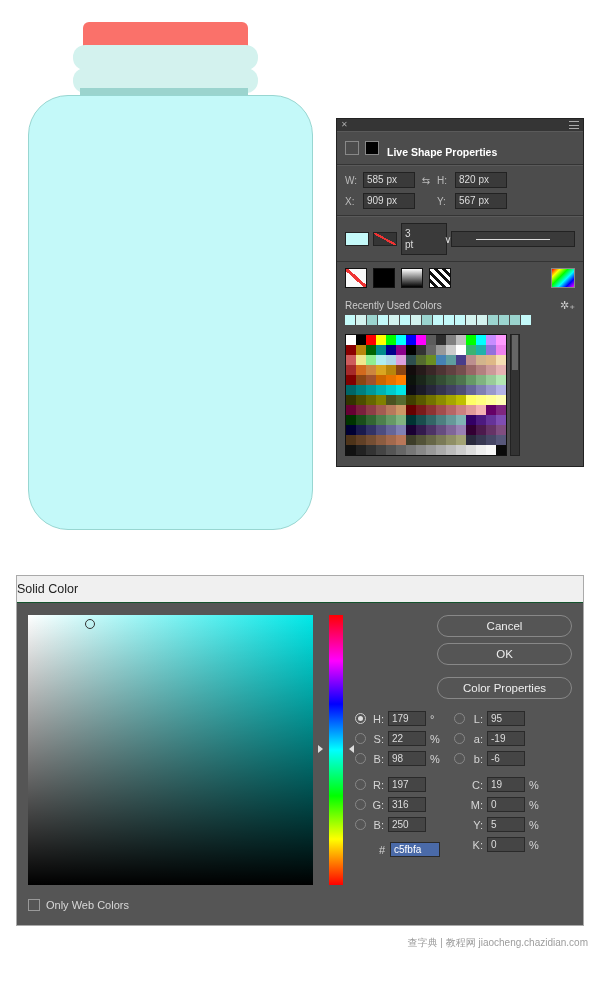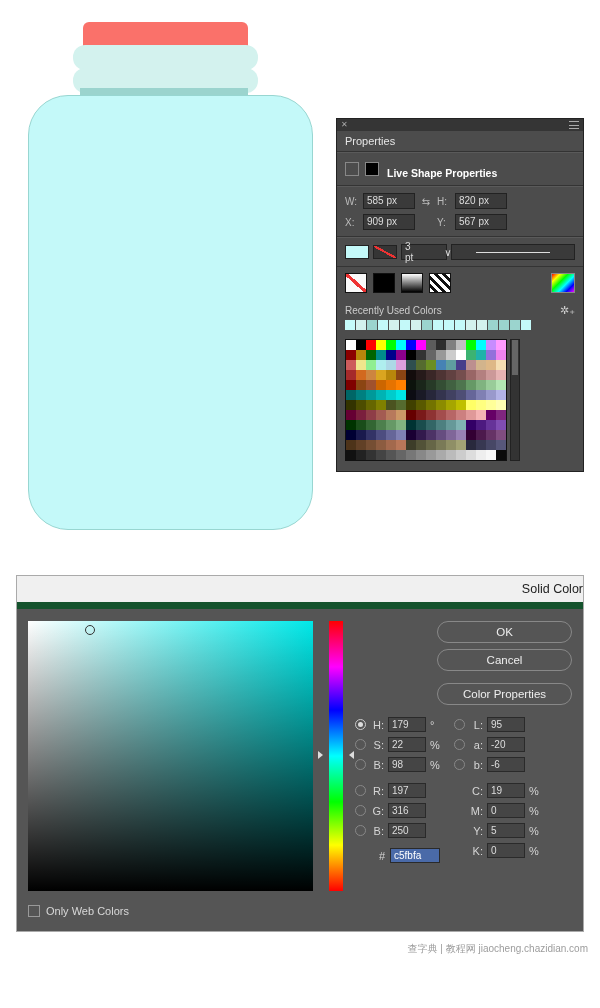--- a/index.html
+++ b/index.html
@@ -19,21 +19,21 @@
   .pp-title { padding: 4px 8px; font-size: 11px; color: #e6e6e6; background: #4c4c4c; border-bottom: 1px solid #333;}
   .pp-sect { padding: 6px 8px; border-top: 1px solid #5a5a5a; border-bottom: 1px solid #343434;}
   .pp-row { display: flex; align-items: center; gap: 4px; margin-bottom: 5px;}
   .pp-row:last-child{margin-bottom:0;}
   .pp-lab { width: 14px; color: #bbb; }
   .pp-inp { width: 52px; height: 16px; background: #3a3a3a; border: 1px solid #222; color: #ddd; font-size: 10px; padding: 0 3px; line-height: 14px;}
   .pp-link { width: 14px; height: 14px; display: flex; align-items: center; justify-content: center; color: #bbb;}
   .pp-fill-sw { width: 24px; height: 14px; background: #c4f9f9; border: 1px solid #222;}
   .pp-stroke-sw { width: 24px; height: 14px; background: #353535; border: 1px solid #222; position:relative;}
   .pp-stroke-sw::after{content:"";position:absolute;left:0;top:0;right:0;bottom:0;background:linear-gradient(to top right, transparent 45%, #e33 45%, #e33 55%, transparent 55%);}
-  .pp-strokew { width: 46px; height: 16px; background: #3a3a3a; border:1px solid #222; color:#ddd; font-size:10px; display:flex; align-items:center; justify-content:space-between; padding:0 3px;gap:31px;}
+  .pp-strokew { width: 46px; height: 32px; background: #3a3a3a; border:1px solid #222; color:#ddd; font-size:10px; display:flex; align-items:center; justify-content:space-between; padding:0 3px;gap:31px;}
   .pp-stline { flex:1; height: 16px; background:#3a3a3a; border:1px solid #222; display:flex; align-items:center; justify-content:center;}
   .pp-stline span{width:60%; height:1px; background:#ddd;}
   .pp-icon-shape{width:14px;height:14px;border:1px solid #888; margin-right:2px;}
   .pp-subtitle{font-weight:bold; color:#fff; font-size:10.5px;margin-top:8px;}
   .fill-types{display:flex; gap:6px; padding:6px 8px; align-items:center;}
   .ft-box{width:22px;height:20px; border:1px solid #111; background:#222;}
   .ft-none{background:#fafafa; position:relative;}
   .ft-none::after{content:"";position:absolute; left:0; right:0; top:0; bottom:0; background:linear-gradient(to top right, transparent 44%, #e33 44%, #e33 56%, transparent 56%);}
   .ft-solid{background:#000;}
   .ft-grad{background:linear-gradient(#fff,#000);}
@@ -43,21 +43,21 @@
   .gear{color:#ccc; font-size:11px;}
   .swatch-strip{display:flex; flex-wrap:wrap; gap:1px; padding:0 8px 5px;}
   .sw{width:10px; height:10px;}
   .palette-wrap{padding:4px 8px 10px; display:flex;}
   .palette{display:grid; grid-template-columns: repeat(16,10px); grid-auto-rows:10px; gap:0; border:1px solid #111;}
   .pcell{width:10px; height:10px;}
   .palette-scroll{width:10px; margin-left:3px; background:#333; border:1px solid #222; position:relative;}
   .palette-scroll::before{content:"";position:absolute; top:0; left:1px; right:1px; height:35px; background:#666;}
   
   .sc-dialog{ width:568px; margin:30px auto 0; border:1px solid #aaa; background:#f5f5f5;}
-  .sc-title{ text-align:right; font-size:12.5px; padding:6px 0; background:#f0f0f0; border-bottom:7px solid #14532d; color:#222;}
+  .sc-title{ text-align:left; font-size:12.5px; padding:6px 0; background:#f0f0f0; border-bottom:1px solid #14532d; color:#222;}
   .sc-body{ background:#555; padding:12px 11px 14px; display:flex; gap:8px; color:#ccc;}
   .sc-left{ position:relative; }
   .sc-field{ width:285px; height:270px; position:relative; background: linear-gradient(to top, #000, rgba(0,0,0,0)), linear-gradient(to right, #fff, #00e8e8); }
   .sc-picker-ring{position:absolute; width:10px; height:10px; border:1px solid #333; border-radius:50%; left:57px; top:4px;}
   .sc-owc{margin-top:14px; display:flex; align-items:center; gap:6px; font-size:11px; color:#d8d8d8;}
   .sc-owc .cb{width:12px; height:12px; border:1px solid #999; background:#555;}
   .hue-col{width:22px; height:270px; position:relative; margin-left:4px;}
   .hue-strip{width:14px; height:270px; margin:0 auto; background: linear-gradient(to bottom,#ff0000 0%,#ff00ff 17%,#0000ff 33%,#00ffff 50%,#00ff00 67%,#ffff00 83%,#ff0000 100%);}
   .hue-thumb{position:absolute; left:-3px; right:-3px; top:134px; height:1px;}
   .hue-thumb::before, .hue-thumb::after{content:"";position:absolute;top:-4px;border-top:4px solid transparent;border-bottom:4px solid transparent;}
@@ -100,21 +100,20 @@
 
   <div class="prop-panel">
     <div class="pp-tabbar">
       <span class="pp-closex">✕</span>
       <span class="pp-burger">
           <span></span>
           <span></span>
           <span></span>
         </span>
     </div>
-    <div class="pp-title">Properties</div>
     <div class="pp-sect">
       <div class="pp-row">
         <span class="pp-icon-shape"></span>
         <span style="width:14px;height:14px;background:#000;border:1px solid #888;margin-right:4px;"></span>
         <span class="pp-subtitle">Live Shape Properties</span>
       </div>
     </div>
     <div class="pp-sect">
       <div class="pp-row">
         <span class="pp-lab">W:</span>
@@ -386,22 +385,22 @@
         <span class="cb"></span>
         <span>Only Web Colors</span>
       </div>
     </div>
     <div class="hue-col">
       <div class="hue-strip"></div>
       <div class="hue-thumb"></div>
     </div>
     <div class="sc-right">
       <div class="sc-btns">
+        <div class="sc-btn">Cancel</div>
         <div class="sc-btn">OK</div>
-        <div class="sc-btn">Cancel</div>
         <div class="sc-btn" style="margin-top:6px;">Color Properties</div>
       </div>
       <div class="sc-fields">
         <div class="fcol">
           <div class="frow">
               <span class="rad sel"></span>
               <span class="flab">H:</span>
               <span class="finp">179</span>
               <span class="funit">°</span>
             </div>
@@ -444,21 +443,21 @@
         <div class="fcol">
           <div class="frow">
               <span class="rad"></span>
               <span class="flab2">L:</span>
               <span class="finp">95</span>
               <span class="funit"></span>
             </div>
           <div class="frow">
               <span class="rad"></span>
               <span class="flab2">a:</span>
-              <span class="finp">-20</span>
+              <span class="finp">-19</span>
               <span class="funit"></span>
             </div>
           <div class="frow">
               <span class="rad"></span>
               <span class="flab2">b:</span>
               <span class="finp">-6</span>
               <span class="funit"></span>
             </div>
           <div class="frow" style="margin-top:6px;">
               <span style="width:11px"></span>

